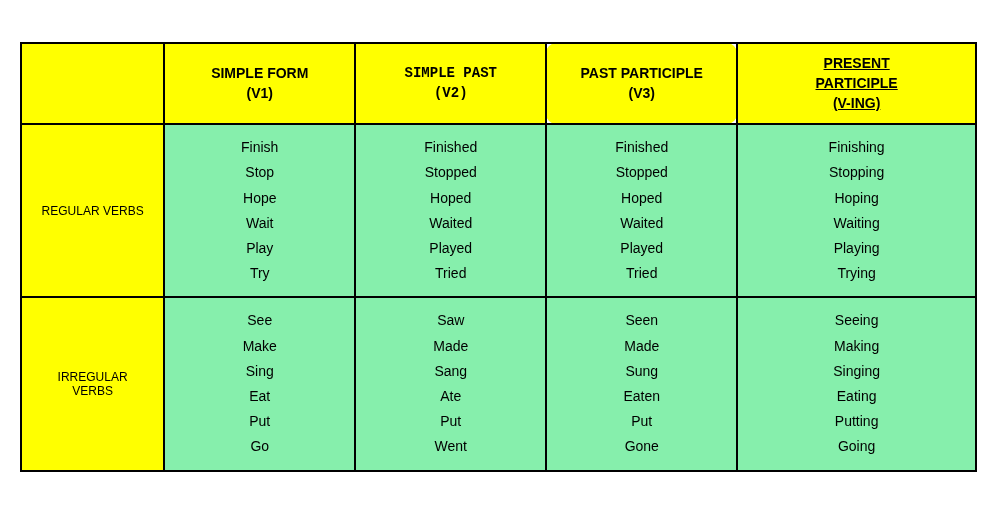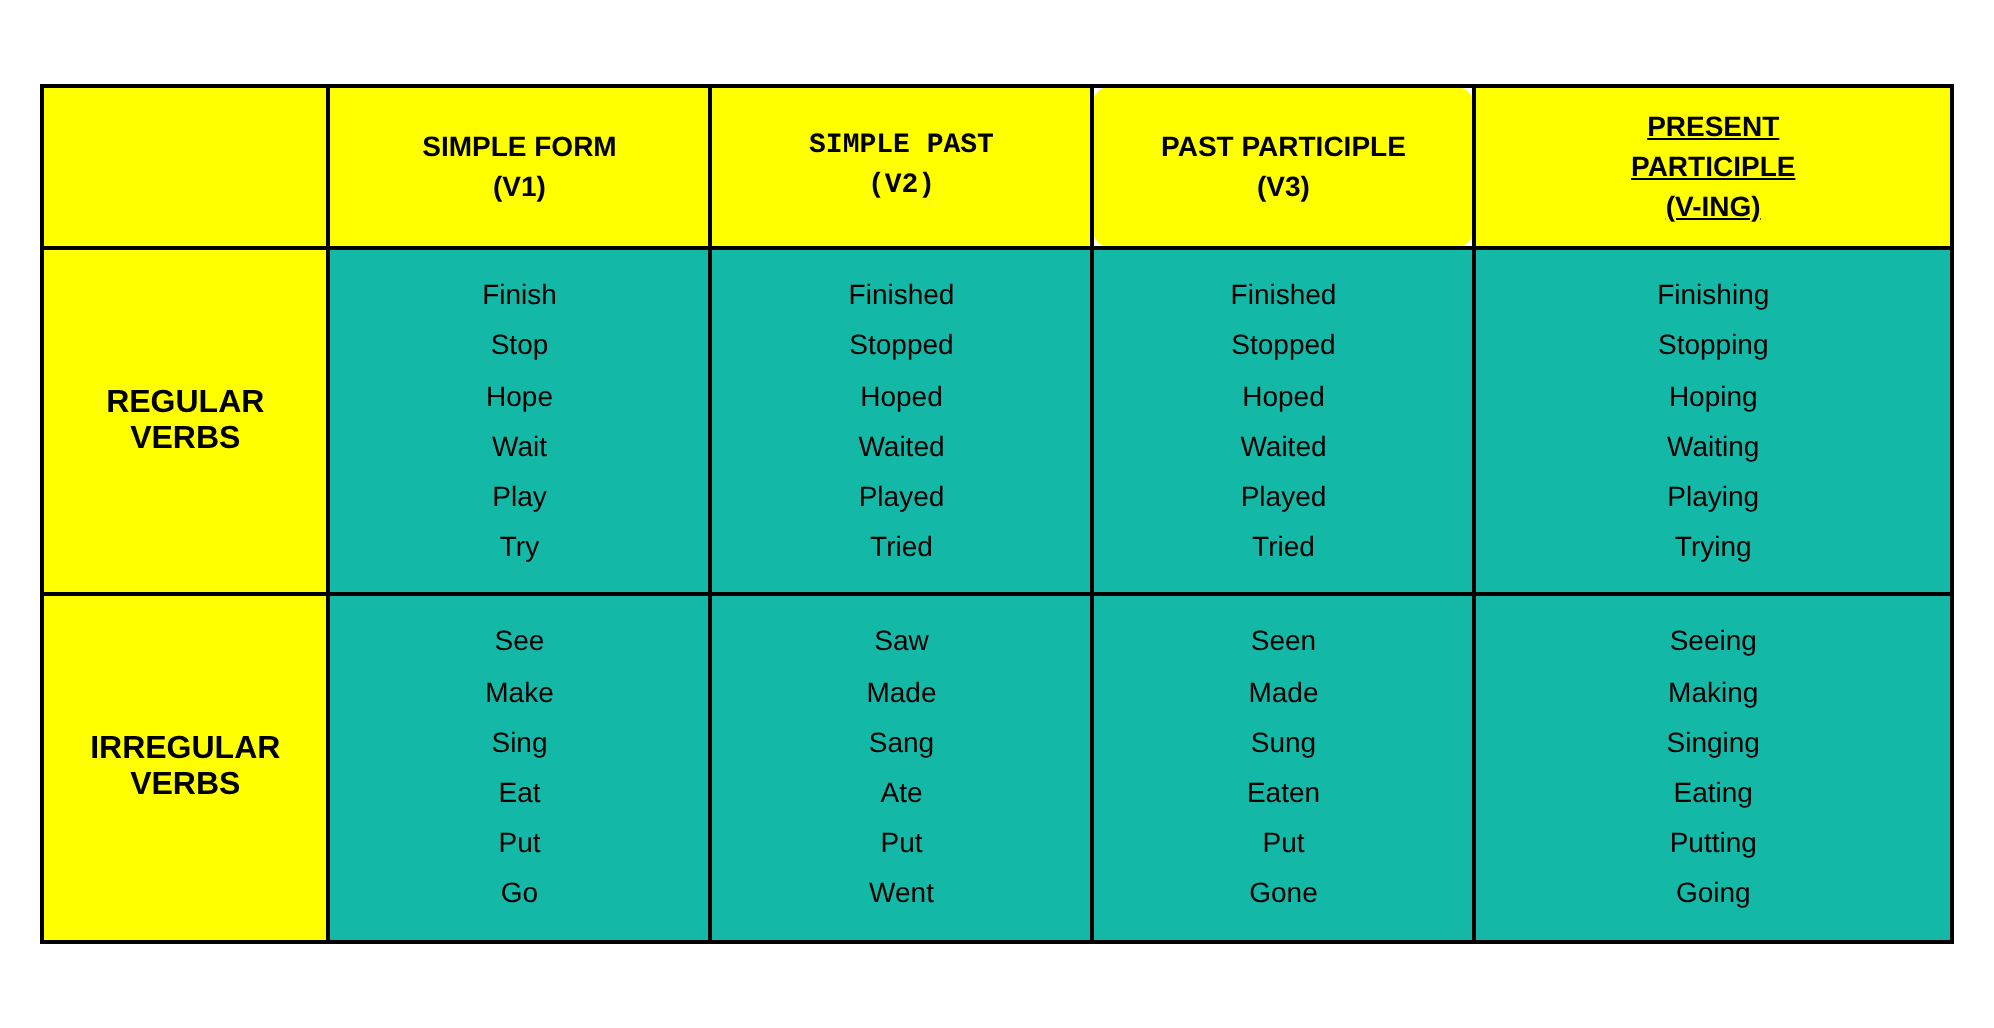--- a/index.html
+++ b/index.html
@@ -33,27 +33,27 @@
     }
     .header-row th {
       background-color: #ffff00;
       font-weight: bold;
       font-size: 14px;
       color: #000;
       line-height: 1.4;
     }
     .category-cell {
       background-color: #ffff00;
-      font-weight: bold;
-      font-size: 16px;
+      font-weight: normal;
+      font-size: 12px;
       color: #000;
       text-align: center;
     }
     .data-cell {
-      background-color: #14b8a6;
+      background-color: #86efac;
       font-size: 14px;
       color: #000;
       line-height: 1.8;
     }
   </style>
 </head>
 <body>
 
 <div class="table-wrapper">
   <table>

